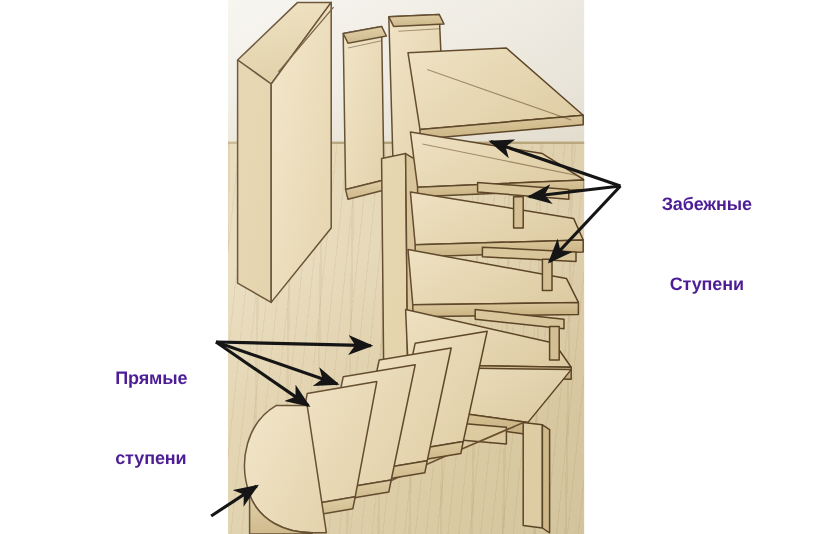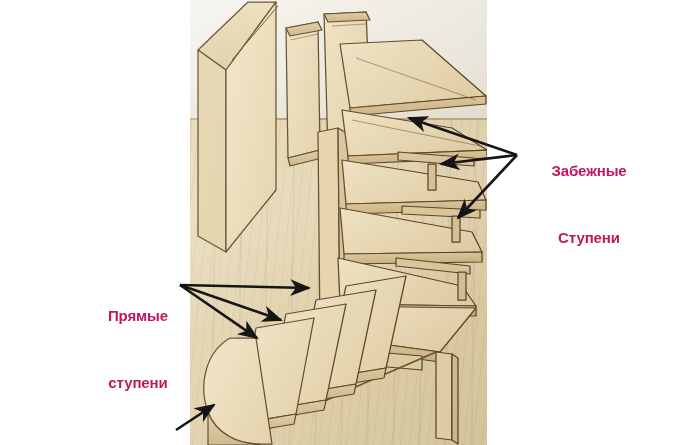--- a/index.html
+++ b/index.html
@@ -51,28 +51,28 @@
   
   .art{position:absolute;left:0;top:0;width:297px;height:445px;}
 
   
   .anno{position:absolute;left:0;top:0;width:680px;height:445px;pointer-events:none;}
 
   .lbl{
     position:absolute;
     font-family:"Liberation Sans", sans-serif;
     font-weight:bold;
-    color:#be185d;
+    color:#4c1d95;
     font-size:15px;
     line-height:1.48;
     letter-spacing:-0.1px;
     white-space:pre;
   }
   .lbl.c{text-align:center;}
-  .lbl.r{text-align:center;}
+  .lbl.r{text-align:left;}
   #lbl-winder{left:533px;top:116px;width:112px;}
   #lbl-straight{left:96px;top:261px;width:84px;}
   #lbl-frieze{left:88px;top:404px;width:92px;}
 </style>
 </head>
 <body>
 
 <div id="stage">
 
   <div class="photo">

